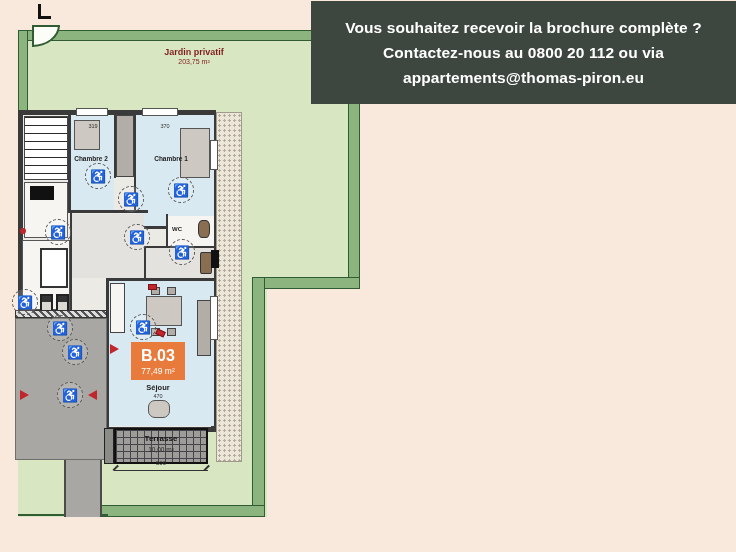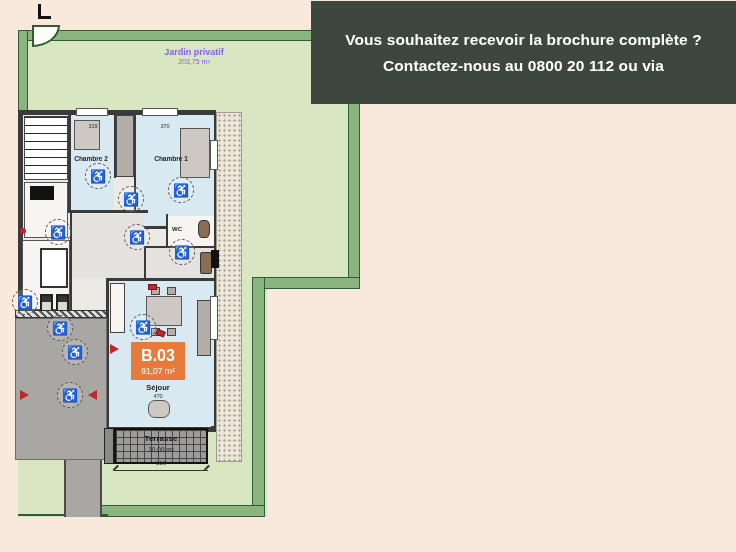--- a/index.html
+++ b/index.html
@@ -3,21 +3,21 @@
 <meta charset="utf-8">
 <style>
   html,body{margin:0;padding:0;}
   body{font-family:"Liberation Sans", sans-serif;}
   #stage{position:relative;width:736px;height:552px;background:#f9e9dc;overflow:hidden;}
   .abs{position:absolute;}
   
   .lawn{background:#d9e6c2;}
   .hedge{background:#8cb47f;border:1px solid #2f5c33;box-sizing:border-box;}
   .gate{background:#fdfdf8;border:2px solid #2f5c33;border-radius:0 0 100% 0;}
-  .garden-label{color:#8b5cf6;text-align:center;line-height:1.25;}
+  .garden-label{color:#7f1d1d;text-align:center;line-height:1.25;}
   .garden-label .t1{font-weight:bold;font-size:9px;}
   .garden-label .t2{font-size:7px;}
   
   .gravel{background:#ece6d8;border:1px solid #a09a8c;box-sizing:border-box;
           background-image:radial-gradient(#b3ac9d 1px, transparent 1.2px);background-size:5px 5px;}
   
   .bldg{background:#eceae5;border:5px solid #3a3a3a;box-sizing:border-box;}
   .ww{background:#3a3a3a;}
   .roomblue{background:#d9e9f1;}
   .roomgray{background:#e3e2de;}
@@ -125,21 +125,21 @@
   <div class="abs furn" style="left:146px;top:296px;width:36px;height:30px;"></div>
   <div class="abs darkfurn" style="left:151px;top:287px;width:9px;height:8px;"></div>
   <div class="abs darkfurn" style="left:167px;top:287px;width:9px;height:8px;"></div>
   <div class="abs darkfurn" style="left:151px;top:328px;width:9px;height:8px;"></div>
   <div class="abs darkfurn" style="left:167px;top:328px;width:9px;height:8px;"></div>
   <div class="abs darkfurn" style="left:197px;top:300px;width:14px;height:56px;"></div>
   <div class="abs furn" style="left:148px;top:400px;width:22px;height:18px;border-radius:7px;"></div>
 
   <div class="abs unit-badge" style="left:131px;top:342px;width:54px;height:38px;">
     <div class="code">B.03</div>
-    <div class="area">91,07 m²</div>
+    <div class="area">77,49 m²</div>
   </div>
   <div class="abs room-label" style="left:131px;top:383px;width:54px;font-size:7.5px;">Séjour</div>
   <div class="abs dim-label" style="left:131px;top:393px;width:54px;">470</div>
 
   <div class="abs room-label" style="left:68px;top:155px;width:46px;">Chambre 2</div>
   <div class="abs room-label" style="left:148px;top:155px;width:46px;">Chambre 1</div>
   <div class="abs room-label" style="left:168px;top:226px;width:18px;font-size:6px;">WC</div>
   <div class="abs dim-label" style="left:78px;top:123px;width:30px;">319</div>
   <div class="abs dim-label" style="left:150px;top:123px;width:30px;">370</div>
 
@@ -200,15 +200,16 @@
   <div class="abs tri-r" style="left:110px;top:344px;"></div>
   <div class="abs red-dot" style="left:20px;top:228px;"></div>
   <div class="abs red-chip" style="left:148px;top:284px;"></div>
   <div class="abs red-chip" style="left:156px;top:330px;transform:rotate(25deg);"></div>
 
   <div class="abs corner-mark" style="left:38px;top:4px;width:10px;height:12px;"></div>
 
   <div class="abs banner" style="left:311px;top:1px;width:425px;height:103px;">
     <div>Vous souhaitez recevoir la brochure complète ?</div>
     <div>Contactez-nous au 0800 20 112 ou via</div>
+    <div>appartements@thomas-piron.eu</div>
   </div>
 
 </div>
 
 </body></html>

